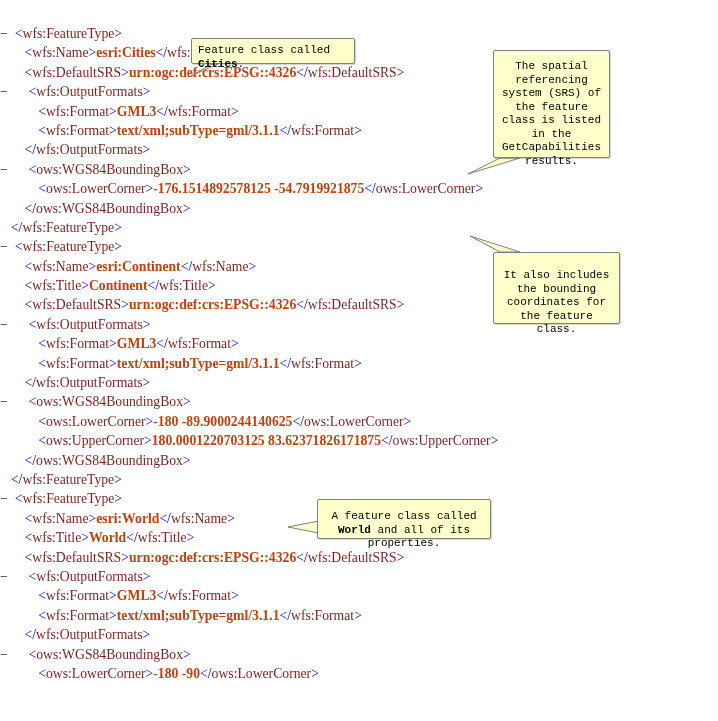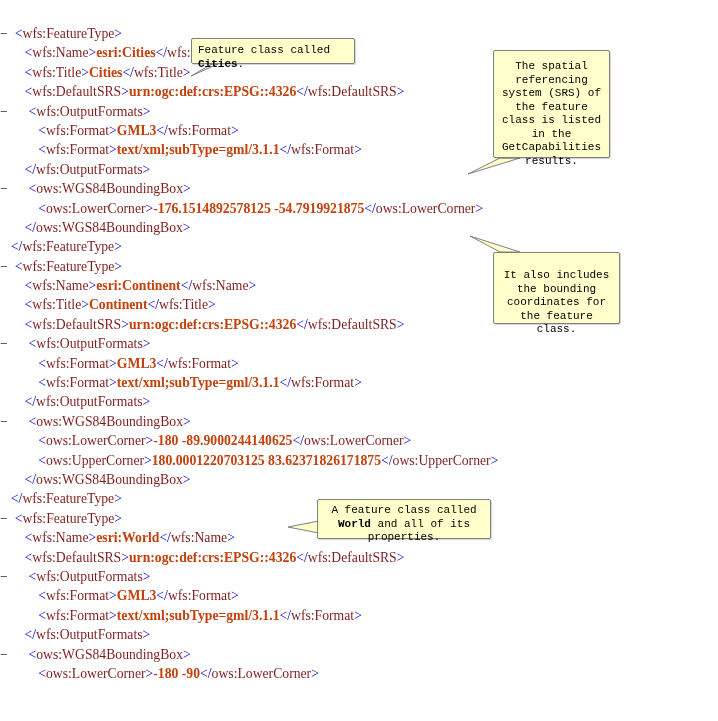--- a/index.html
+++ b/index.html
@@ -86,38 +86,37 @@
     top: 252px;
     width: 127px;
     height: 72px;
     padding-top: 16px;
   }
   .co-world {
     left: 317px;
     top: 499px;
     width: 174px;
     height: 40px;
-    padding-top: 4px;
+    padding-top: 10px;
   }
 
   
   #tails {
     position: absolute;
     left: 0; top: 0;
     width: 718px; height: 721px;
     pointer-events: none;
   }
 </style>
 </head>
 <body>
 
 <div id="xml-root">
     <div class="line"><span class="tog">−  </span><span></span><span class="br">&lt;</span><span class="tag">wfs:FeatureType</span><span class="br">&gt;</span></div>
     <div class="line"><span class="tog">   </span><span>    </span><span class="br">&lt;</span><span class="tag">wfs:Name</span><span class="br">&gt;</span><span class="val">esri:Cities</span><span class="br">&lt;/</span><span class="tag">wfs:Name</span><span class="br">&gt;</span></div>
-    <div class="line"><span class="tog">   </span><span>    </span><span class="br">&lt;</span><span class="tag">wfs:Title</span><span class="br">&gt;</span><span class="val">Cities</span><span class="br">&lt;/</span><span class="tag">wfs:Title</span><span class="br">&gt;</span></div>
     <div class="line"><span class="tog">   </span><span>    </span><span class="br">&lt;</span><span class="tag">wfs:DefaultSRS</span><span class="br">&gt;</span><span class="val">urn:ogc:def:crs:EPSG::4326</span><span class="br">&lt;/</span><span class="tag">wfs:DefaultSRS</span><span class="br">&gt;</span></div>
     <div class="line"><span class="tog">−  </span><span>    </span><span class="br">&lt;</span><span class="tag">wfs:OutputFormats</span><span class="br">&gt;</span></div>
     <div class="line"><span class="tog">   </span><span>        </span><span class="br">&lt;</span><span class="tag">wfs:Format</span><span class="br">&gt;</span><span class="val">GML3</span><span class="br">&lt;/</span><span class="tag">wfs:Format</span><span class="br">&gt;</span></div>
     <div class="line"><span class="tog">   </span><span>        </span><span class="br">&lt;</span><span class="tag">wfs:Format</span><span class="br">&gt;</span><span class="val">text/xml;subType=gml/3.1.1</span><span class="br">&lt;/</span><span class="tag">wfs:Format</span><span class="br">&gt;</span></div>
     <div class="line"><span class="tog">   </span><span>    </span><span class="br">&lt;/</span><span class="tag">wfs:OutputFormats</span><span class="br">&gt;</span></div>
     <div class="line"><span class="tog">−  </span><span>    </span><span class="br">&lt;</span><span class="tag">ows:WGS84BoundingBox</span><span class="br">&gt;</span></div>
     <div class="line"><span class="tog">   </span><span>        </span><span class="br">&lt;</span><span class="tag">ows:LowerCorner</span><span class="br">&gt;</span><span class="val">-176.1514892578125 -54.7919921875</span><span class="br">&lt;/</span><span class="tag">ows:LowerCorner</span><span class="br">&gt;</span></div>
     <div class="line"><span class="tog">   </span><span>    </span><span class="br">&lt;/</span><span class="tag">ows:WGS84BoundingBox</span><span class="br">&gt;</span></div>
     <div class="line"><span class="tog">   </span><span></span><span class="br">&lt;/</span><span class="tag">wfs:FeatureType</span><span class="br">&gt;</span></div>
     <div class="line"><span class="tog">−  </span><span></span><span class="br">&lt;</span><span class="tag">wfs:FeatureType</span><span class="br">&gt;</span></div>
@@ -128,20 +127,21 @@
     <div class="line"><span class="tog">   </span><span>        </span><span class="br">&lt;</span><span class="tag">wfs:Format</span><span class="br">&gt;</span><span class="val">GML3</span><span class="br">&lt;/</span><span class="tag">wfs:Format</span><span class="br">&gt;</span></div>
     <div class="line"><span class="tog">   </span><span>        </span><span class="br">&lt;</span><span class="tag">wfs:Format</span><span class="br">&gt;</span><span class="val">text/xml;subType=gml/3.1.1</span><span class="br">&lt;/</span><span class="tag">wfs:Format</span><span class="br">&gt;</span></div>
     <div class="line"><span class="tog">   </span><span>    </span><span class="br">&lt;/</span><span class="tag">wfs:OutputFormats</span><span class="br">&gt;</span></div>
     <div class="line"><span class="tog">−  </span><span>    </span><span class="br">&lt;</span><span class="tag">ows:WGS84BoundingBox</span><span class="br">&gt;</span></div>
     <div class="line"><span class="tog">   </span><span>        </span><span class="br">&lt;</span><span class="tag">ows:LowerCorner</span><span class="br">&gt;</span><span class="val">-180 -89.9000244140625</span><span class="br">&lt;/</span><span class="tag">ows:LowerCorner</span><span class="br">&gt;</span></div>
     <div class="line"><span class="tog">   </span><span>        </span><span class="br">&lt;</span><span class="tag">ows:UpperCorner</span><span class="br">&gt;</span><span class="val">180.0001220703125 83.62371826171875</span><span class="br">&lt;/</span><span class="tag">ows:UpperCorner</span><span class="br">&gt;</span></div>
     <div class="line"><span class="tog">   </span><span>    </span><span class="br">&lt;/</span><span class="tag">ows:WGS84BoundingBox</span><span class="br">&gt;</span></div>
     <div class="line"><span class="tog">   </span><span></span><span class="br">&lt;/</span><span class="tag">wfs:FeatureType</span><span class="br">&gt;</span></div>
     <div class="line"><span class="tog">−  </span><span></span><span class="br">&lt;</span><span class="tag">wfs:FeatureType</span><span class="br">&gt;</span></div>
     <div class="line"><span class="tog">   </span><span>    </span><span class="br">&lt;</span><span class="tag">wfs:Name</span><span class="br">&gt;</span><span class="val">esri:World</span><span class="br">&lt;/</span><span class="tag">wfs:Name</span><span class="br">&gt;</span></div>
+    <div class="line"><span class="tog">   </span><span>    </span><span class="br">&lt;</span><span class="tag">wfs:Title</span><span class="br">&gt;</span><span class="val">World</span><span class="br">&lt;/</span><span class="tag">wfs:Title</span><span class="br">&gt;</span></div>
     <div class="line"><span class="tog">   </span><span>    </span><span class="br">&lt;</span><span class="tag">wfs:DefaultSRS</span><span class="br">&gt;</span><span class="val">urn:ogc:def:crs:EPSG::4326</span><span class="br">&lt;/</span><span class="tag">wfs:DefaultSRS</span><span class="br">&gt;</span></div>
     <div class="line"><span class="tog">−  </span><span>    </span><span class="br">&lt;</span><span class="tag">wfs:OutputFormats</span><span class="br">&gt;</span></div>
     <div class="line"><span class="tog">   </span><span>        </span><span class="br">&lt;</span><span class="tag">wfs:Format</span><span class="br">&gt;</span><span class="val">GML3</span><span class="br">&lt;/</span><span class="tag">wfs:Format</span><span class="br">&gt;</span></div>
     <div class="line"><span class="tog">   </span><span>        </span><span class="br">&lt;</span><span class="tag">wfs:Format</span><span class="br">&gt;</span><span class="val">text/xml;subType=gml/3.1.1</span><span class="br">&lt;/</span><span class="tag">wfs:Format</span><span class="br">&gt;</span></div>
     <div class="line"><span class="tog">   </span><span>    </span><span class="br">&lt;/</span><span class="tag">wfs:OutputFormats</span><span class="br">&gt;</span></div>
     <div class="line"><span class="tog">−  </span><span>    </span><span class="br">&lt;</span><span class="tag">ows:WGS84BoundingBox</span><span class="br">&gt;</span></div>
     <div class="line"><span class="tog">   </span><span>        </span><span class="br">&lt;</span><span class="tag">ows:LowerCorner</span><span class="br">&gt;</span><span class="val">-180 -90</span><span class="br">&lt;/</span><span class="tag">ows:LowerCorner</span><span class="br">&gt;</span></div>
   </div>
 
 <svg id="tails" viewBox="0 0 718 721">

